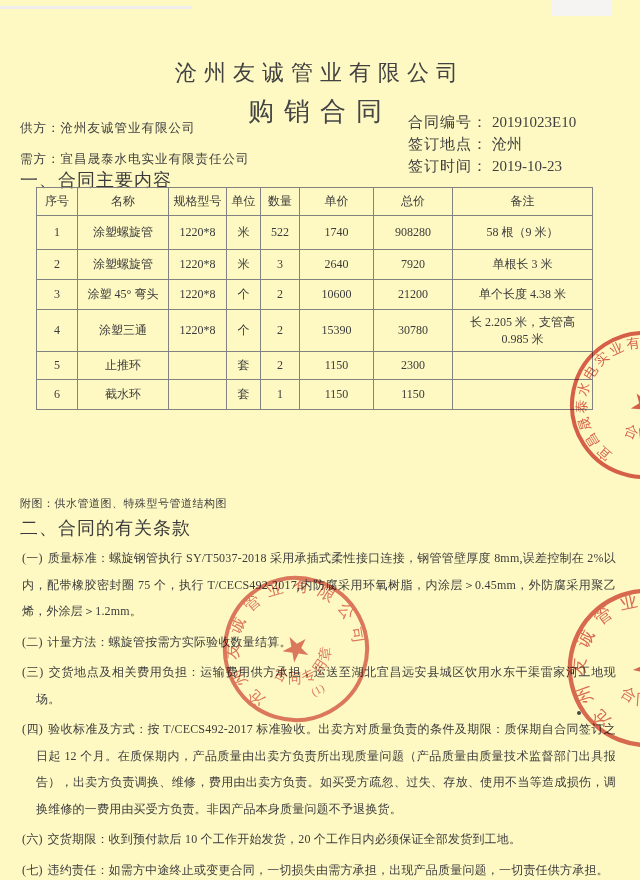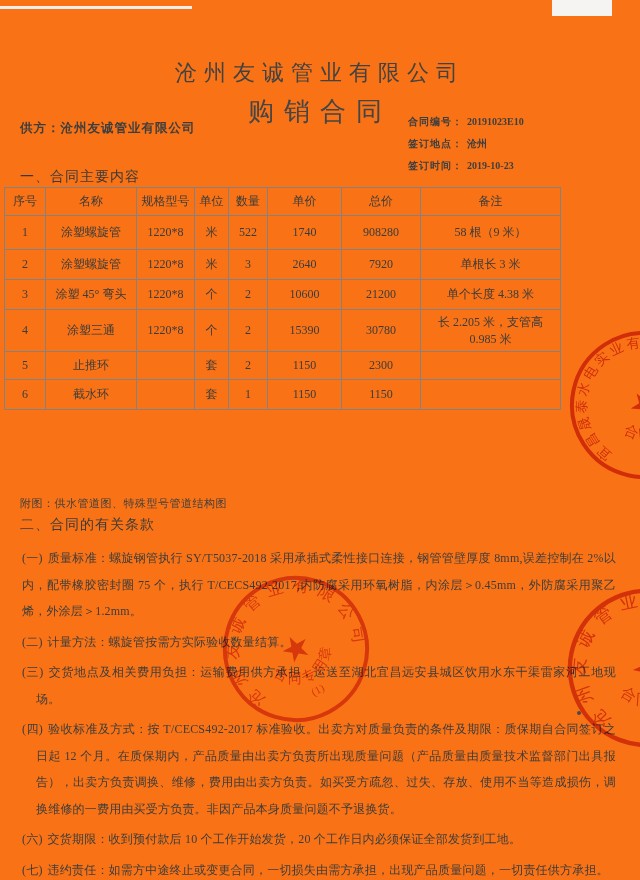--- a/index.html
+++ b/index.html
@@ -1,33 +1,33 @@
 <!DOCTYPE html>
 <html><head>
 <meta charset="utf-8">
 <style>
   html,body{margin:0;padding:0;background:#ffffff;}
   .page{
     position:relative;width:640px;height:880px;overflow:hidden;
-    background:#f97316;color:#3e3e3e;
+    background:#fef9c3;color:#3e3e3e;
     font-family:"Liberation Serif","DejaVu Serif",serif;
   }
   .abs{position:absolute;}
   .company-title{top:58px;left:0;width:100%;text-align:center;font-size:22px;letter-spacing:7px;color:#424242;}
   .doc-title{top:94px;left:0;width:100%;text-align:center;font-size:26px;letter-spacing:10px;color:#454545;}
-  .party-line{left:20px;font-size:12.5px;letter-spacing:1px;font-weight:bold;}
+  .party-line{left:20px;font-size:12.5px;letter-spacing:1px;}
   .party-supplier{top:120px;}
   .party-buyer{top:151px;}
-  .sec-heading{left:20px;font-size:14px;letter-spacing:1px;color:#3a3a3a;}
+  .sec-heading{left:20px;font-size:18px;letter-spacing:1px;color:#3a3a3a;}
   .sec1{top:168px;}
-  .meta-block{left:408px;top:111px;font-size:10px;line-height:22px;font-weight:bold;}
+  .meta-block{left:408px;top:111px;font-size:15px;line-height:22px;}
   .meta-block .lbl{letter-spacing:1px;}
   .meta-block .val{margin-left:4px;}
   table.items{
-    position:absolute;left:4px;top:187px;width:556px;
+    position:absolute;left:36px;top:187px;width:556px;
     border-collapse:collapse;table-layout:fixed;
     border:1.5px solid #5f5f5f;
     padding-left:11px;
   }
   table.items th,table.items td{
     border:1px solid #828282;text-align:center;vertical-align:middle;
     font-weight:normal;font-size:12px;padding:0 3px;color:#3b3b3b;
     overflow:hidden;
   }
   tr.h28{height:28px} tr.h34{height:34px} tr.h30{height:30px}
@@ -57,20 +57,23 @@
   <div class="abs scan-line"></div>
   <div class="abs scan-box"></div>
   <div class="abs speck"></div>
 
   <div class="abs company-title">沧州友诚管业有限公司</div>
   <div class="abs doc-title">购销合同</div>
 
   <div class="abs party-line party-supplier">
     <span class="lbl">供方：</span><span class="val">沧州友诚管业有限公司</span>
   </div>
+  <div class="abs party-line party-buyer">
+    <span class="lbl">需方：</span><span class="val">宜昌晟泰水电实业有限责任公司</span>
+  </div>
 
   <div class="abs meta-block">
     <div>
       <span class="lbl">合同编号：</span><span class="val">20191023E10</span>
     </div>
     <div>
       <span class="lbl">签订地点：</span><span class="val">沧州</span>
     </div>
     <div>
       <span class="lbl">签订时间：</span><span class="val">2019-10-23</span>

